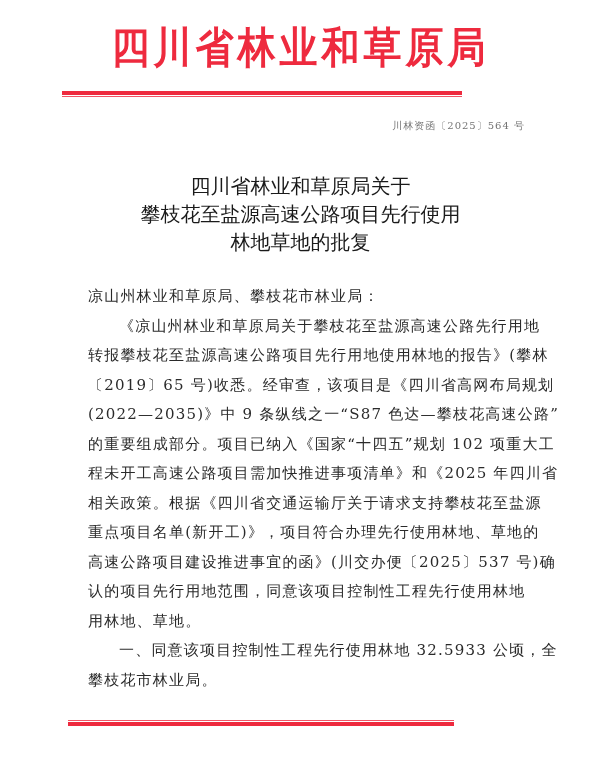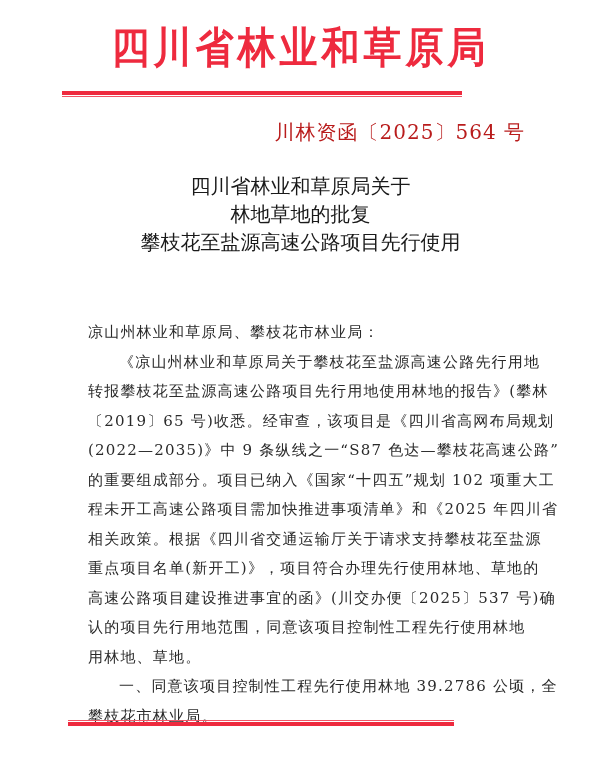--- a/index.html
+++ b/index.html
@@ -4,25 +4,25 @@
 <style>
   html, body { margin: 0; padding: 0; background: #ffffff; }
   body { width: 601px; height: 757px; position: relative; overflow: hidden;
          font-family: "DejaVu Serif", "Liberation Serif", serif; color: #222; }
   .masthead { position: absolute; left: 0; top: 22px; width: 601px; text-align: center;
               font-family: "DejaVu Serif", "Liberation Serif", serif; font-size: 38px; font-weight: bold;
               color: #ee2a3e; letter-spacing: 4px; transform: scaleY(1.12); }
   .top-rule { position: absolute; left: 62px; width: 400px; top: 91px; }
   .top-rule .thick { height: 4px; background: #ee2a3e; }
   .top-rule .thin  { height: 1px; background: #f15466; margin-top: 1px; }
-  .doc-number { position: absolute; right: 76px; top: 119px; font-size: 20px; color: #b91c1c; letter-spacing: 1px; }
+  .doc-number { position: absolute; right: 76px; top: 119px; font-size: 10px; color: #737373; letter-spacing: 1px; }
   .title { position: absolute; left: 0; width: 601px; top: 172px; text-align: center;
            font-size: 20px; font-weight: normal; color: #1a1a1a; line-height: 28px; }
   .body { position: absolute; left: 88px; top: 282px; width: 431px; font-size: 15px;
-          line-height: 29.5px; color: #2a2a2a; text-align: justify; letter-spacing: 1.2px; margin-top: 36px; }
+          line-height: 29.5px; color: #2a2a2a; text-align: justify; letter-spacing: 1.2px; }
   .body p { margin: 0; }
   .body .indent { text-indent: 31px; }
   .body .line { display: block; white-space: nowrap; text-align-last: justify; text-align: justify; }
   .body .line.last { text-align-last: left; }
   .bottom-rule { position: absolute; left: 68px; width: 386px; top: 720px; }
   .bottom-rule .thin  { height: 1px; background: #f15466; }
   .bottom-rule .thick { height: 4px; background: #ee2a3e; margin-top: 1px; }
 </style>
 </head>
 <body>
@@ -30,43 +30,43 @@
 <div class="masthead">四川省林业和草原局</div>
 <div class="top-rule" style="width:400px;">
   <div class="thick"></div>
   <div class="thin"></div>
 </div>
 
 <div class="doc-number">川林资函〔2025〕564 号</div>
 
 <div class="title">
   <div>四川省林业和草原局关于</div>
+  <div>攀枝花至盐源高速公路项目先行使用</div>
   <div>林地草地的批复</div>
-  <div>攀枝花至盐源高速公路项目先行使用</div>
 </div>
 
 <div class="body">
   <p>凉山州林业和草原局、攀枝花市林业局：</p>
   <p class="indent">
     <span class="line">《凉山州林业和草原局关于攀枝花至盐源高速公路先行用地</span>
   </p>
   <p>
     <span class="line">转报攀枝花至盐源高速公路项目先行用地使用林地的报告》(攀林</span>
     <span class="line">〔2019〕65 号)收悉。经审查，该项目是《四川省高网布局规划</span>
     <span class="line">(2022—2035)》中 9 条纵线之一“S87 色达—攀枝花高速公路”</span>
     <span class="line">的重要组成部分。项目已纳入《国家“十四五”规划 102 项重大工</span>
     <span class="line">程未开工高速公路项目需加快推进事项清单》和《2025 年四川省</span>
     <span class="line">相关政策。根据《四川省交通运输厅关于请求支持攀枝花至盐源</span>
     <span class="line">重点项目名单(新开工)》，项目符合办理先行使用林地、草地的</span>
     <span class="line">高速公路项目建设推进事宜的函》(川交办便〔2025〕537 号)确</span>
     <span class="line">认的项目先行用地范围，同意该项目控制性工程先行使用林地</span>
     <span class="line last">用林地、草地。</span>
   </p>
   <p class="indent">
-    <span class="line">一、同意该项目控制性工程先行使用林地 39.2786 公顷，全</span>
+    <span class="line">一、同意该项目控制性工程先行使用林地 32.5933 公顷，全</span>
   </p>
   <p>
     <span class="line last">攀枝花市林业局。</span>
   </p>
 </div>
 
 <div class="bottom-rule">
   <div class="thin"></div>
   <div class="thick"></div>
 </div>

